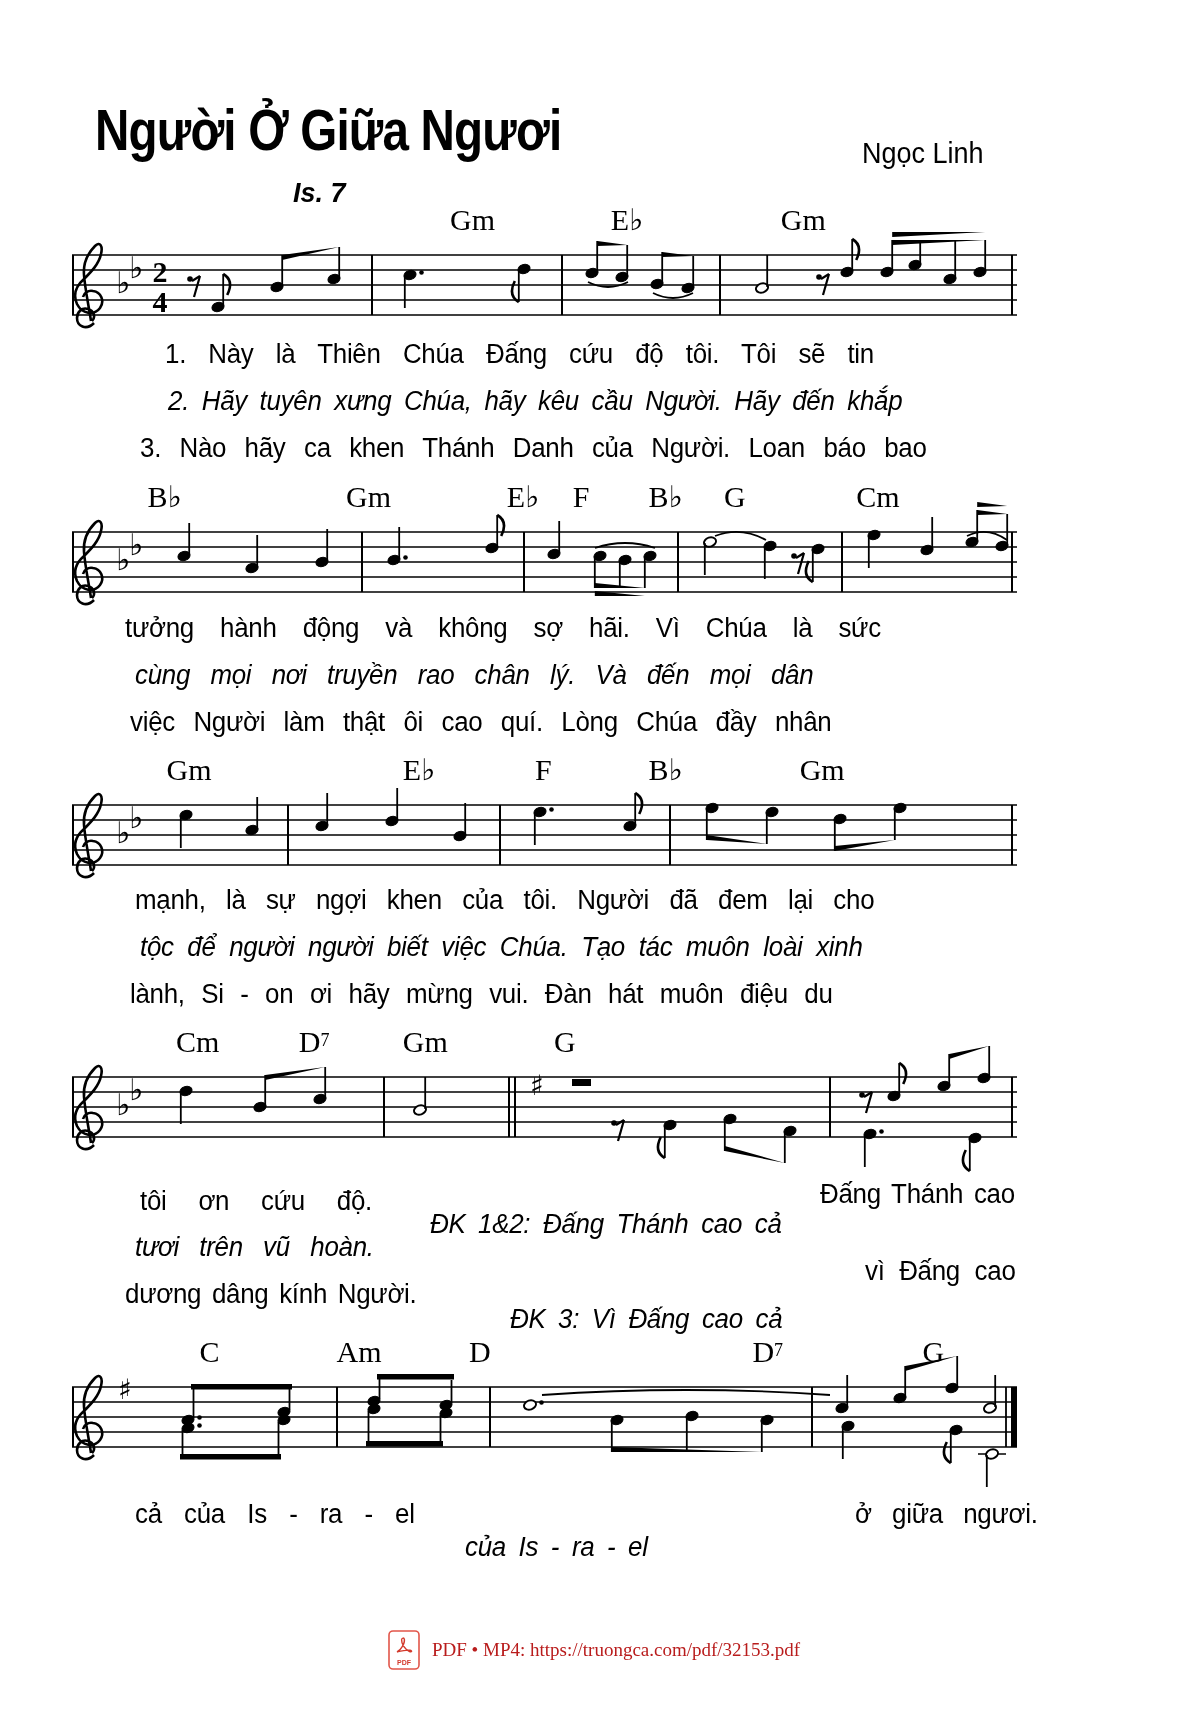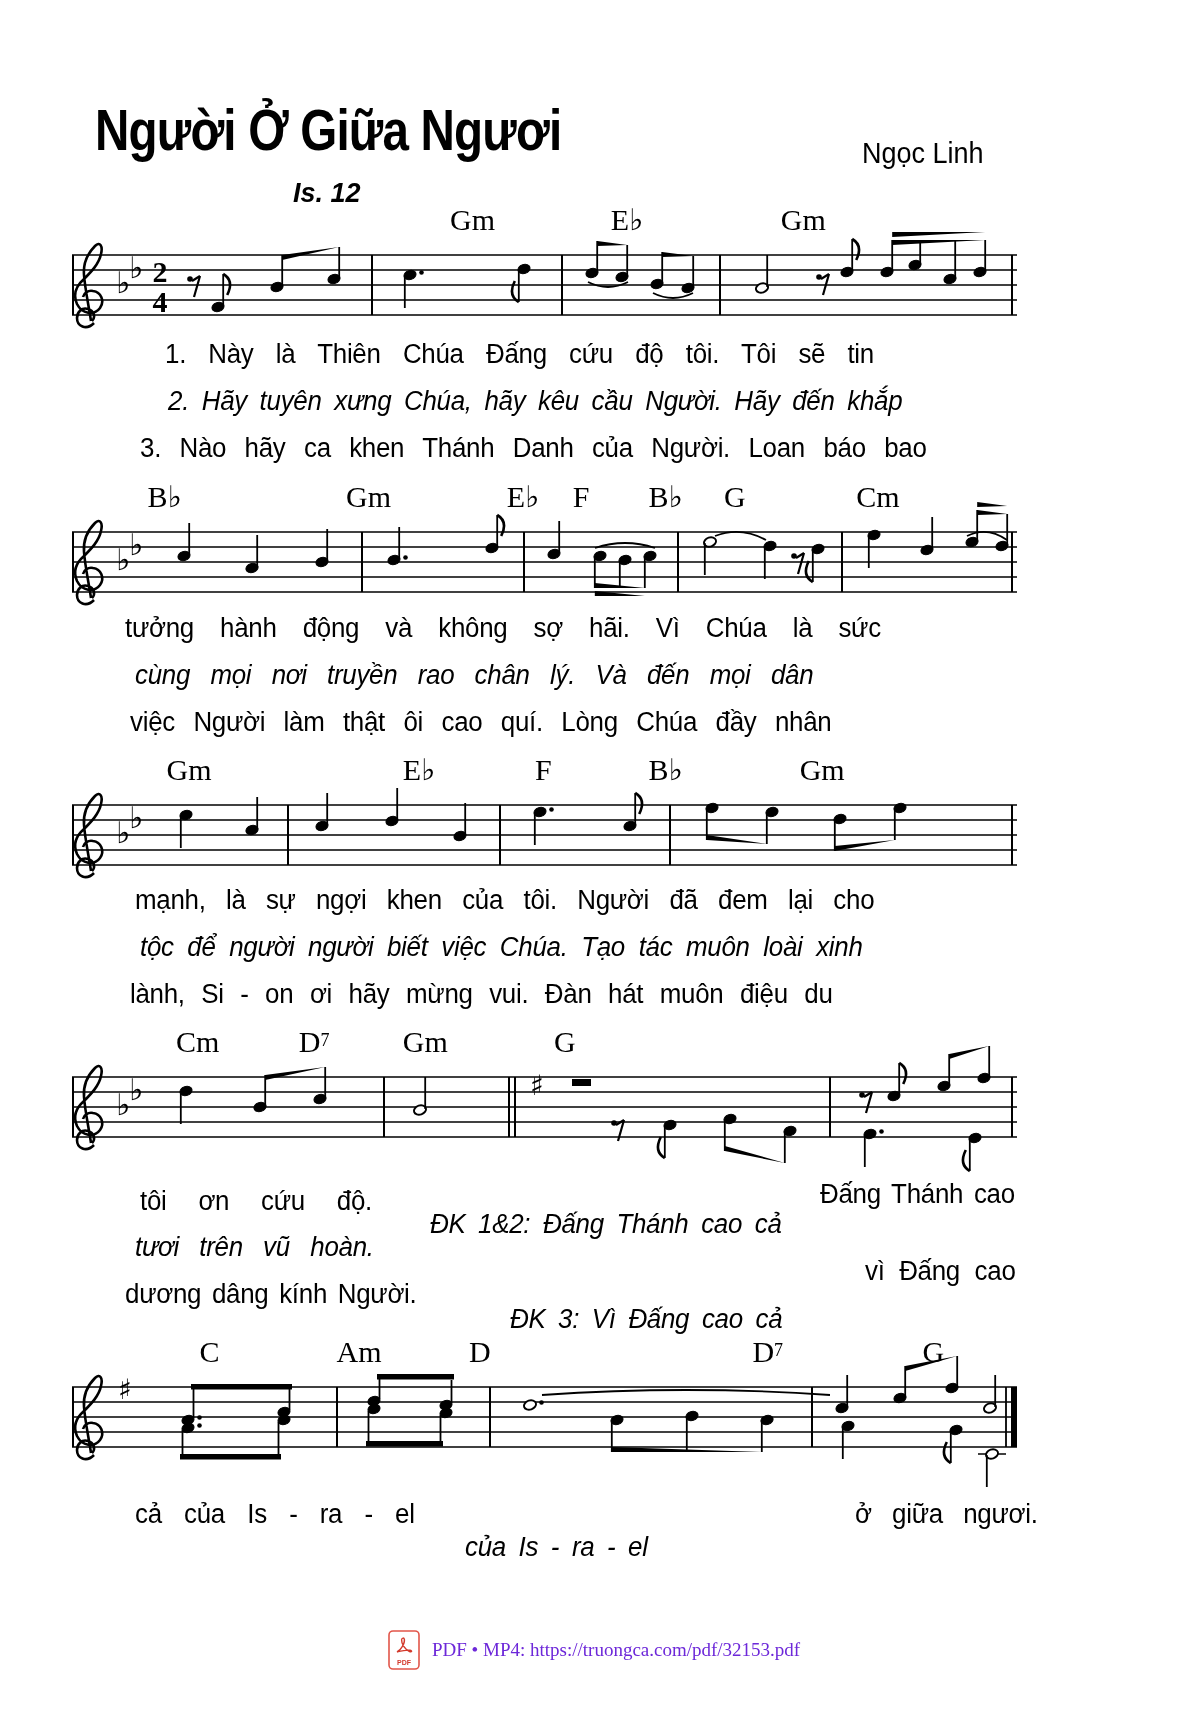--- a/index.html
+++ b/index.html
@@ -12,31 +12,31 @@
   .staff-block{position:absolute;left:72px;width:945px;}
   .staff-block svg{overflow:visible;display:block;}
   .chords{position:absolute;left:0;top:-32px;width:100%;height:34px;margin-top:8px;}
   .chord{position:absolute;bottom:0;font-family:"Liberation Serif","DejaVu Sans",serif;
          font-size:30px;line-height:1;white-space:nowrap;}
   .chord sup{font-size:18px;vertical-align:6px;}
   .lyr{position:absolute;font-size:27px;white-space:nowrap;letter-spacing:-.3px;
        transform:scaleX(.96);transform-origin:left;}
   .it{font-style:italic;}
   .footer{position:absolute;left:388px;top:1630px;display:flex;align-items:center;gap:12px;}
-  .footer-text{font-family:"Liberation Serif",serif;font-size:19px;color:#6d28d9;}
+  .footer-text{font-family:"Liberation Serif",serif;font-size:19px;color:#b91c1c;}
   .pdficon{width:32px;height:40px;flex:0 0 auto;}
 </style>
 </head>
 <body>
 
 <div class="page">
 
   <div class="title">Người Ở Giữa Ngươi</div>
   <div class="author">Ngọc Linh</div>
-  <div class="scripture">Is. 12</div>
+  <div class="scripture">Is. 7</div>
 
   <div class="staff-block" style="top:225px">
     <div class="chords">
       <span class="chord" style="left:40%"><span>Gm</span><sup></sup></span>
       <span class="chord" style="left:57%"><span>E♭</span><sup></sup></span>
       <span class="chord" style="left:75%"><span>Gm</span><sup></sup></span>
     </div>
     <svg id="sv0" width="945" height="130">
         <line x1="0" y1="30" x2="945" y2="30" stroke="#000" stroke-width="1.4"></line>
         <line x1="0" y1="45" x2="945" y2="45" stroke="#000" stroke-width="1.4"></line>

